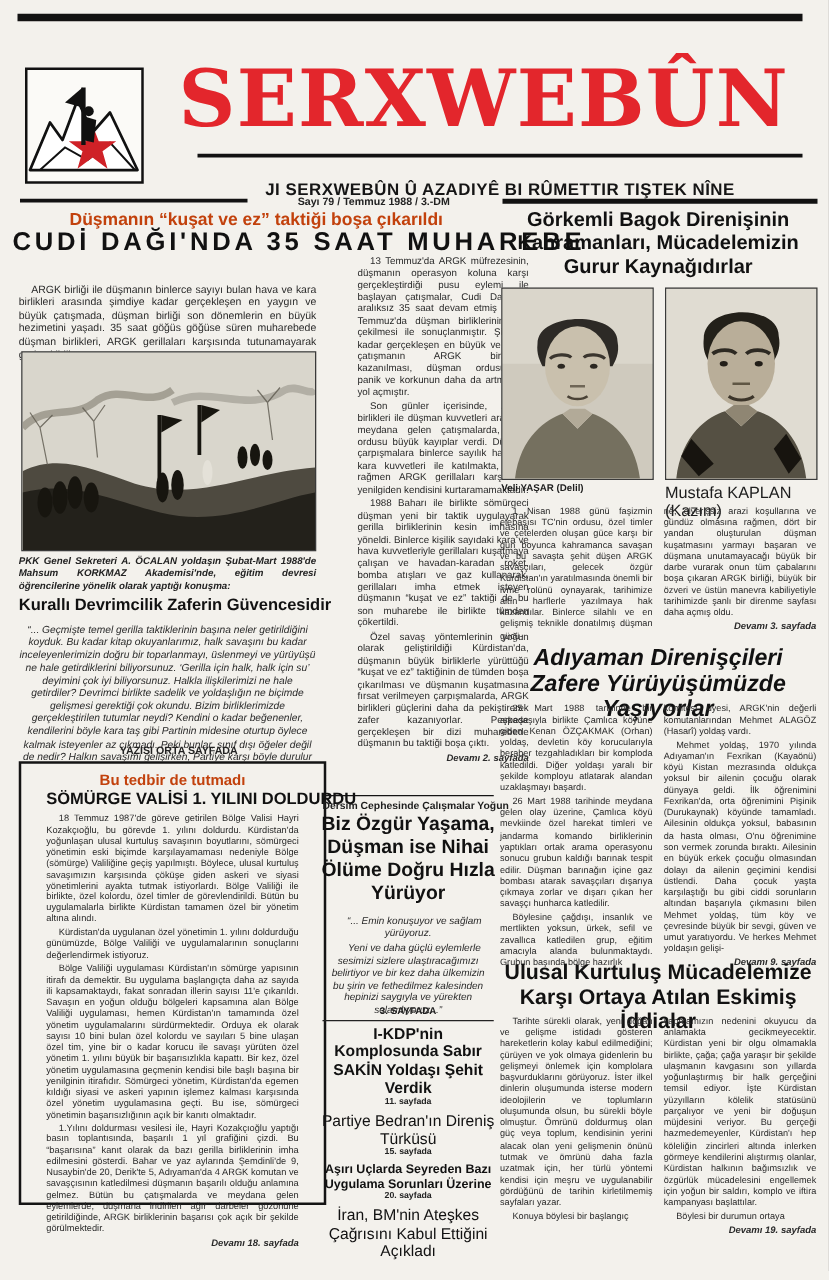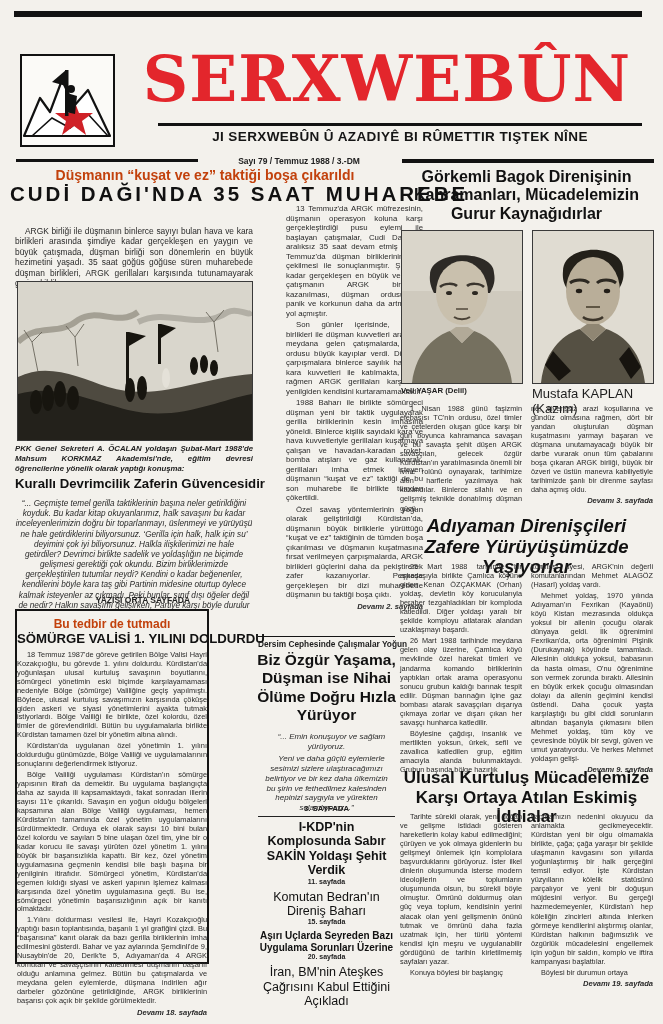--- a/index.html
+++ b/index.html
@@ -46,21 +46,21 @@
       <rect x="43" y="14" width="3.5" height="46" fill="#111"></rect>
       <path d="M44,14 L30,26 L44,30 Z" fill="#111"></path>
       <circle cx="49" cy="33" r="4" fill="#111"></circle>
       <path d="M45,37 L55,40 L53,58 L44,56 Z" fill="#111"></path>
     </svg>
   </div>
 
   <div class="abs masthead-title" style="left:122px;top:48px;width:530px;">SERXWEBÛN</div>
 
   <div class="abs rule" style="left:158px;top:123px;width:484px;height:3px;"></div>
-  <div class="abs tagline" style="left:158px;top:129px;width:484px;">JI SERXWEBÛN Û AZADIYÊ BI RÛMETTIR TIŞTEK NÎNE</div>
+  <div class="abs tagline" style="left:158px;top:144px;width:484px;">JI SERXWEBÛN Û AZADIYÊ BI RÛMETTIR TIŞTEK NÎNE</div>
 
   <div class="abs rule" style="left:16px;top:159px;width:182px;height:3px;"></div>
   <div class="abs issue-line" style="left:204px;top:156px;width:190px;text-align:center;">Sayı 79 / Temmuz 1988 / 3.-DM</div>
   <div class="abs rule" style="left:402px;top:159px;width:252px;height:4px;"></div>
 
   <div class="abs kicker" style="left:15px;top:167px;width:380px;font-size:14px;">Düşmanın “kuşat ve ez” taktiği boşa çıkarıldı</div>
   <div class="abs headline" style="left:10px;top:183px;width:390px;font-size:20.5px;letter-spacing:3px;white-space:nowrap;">CUDİ DAĞI'NDA 35 SAAT MUHAREBE</div>
 
   <div class="abs body-text" style="left:15px;top:226px;width:238px;font-size:8.4px;">
     <p>ARGK birliği ile düşmanın binlerce sayıyı bulan hava ve kara birlikleri arasında şimdiye kadar gerçekleşen en yaygın ve büyük çatışmada, düşman birliği son dönemlerin en büyük hezimetini yaşadı. 35 saat göğüs göğüse süren muharebede düşman birlikleri, ARGK gerillaları karşısında tutunamayarak geri çekildiler.</p>
@@ -100,21 +100,21 @@
   <div class="abs caption-bold" style="left:15px;top:444px;width:238px;">PKK Genel Sekreteri A. ÖCALAN yoldaşın Şubat-Mart 1988'de Mahsum KORKMAZ Akademisi'nde, eğitim devresi öğrencilerine yönelik olarak yaptığı konuşma:</div>
 
   <div class="abs headline" style="left:15px;top:477px;width:238px;font-size:13.2px;white-space:nowrap;text-align:left;">Kurallı Devrimcilik Zaferin Güvencesidir</div>
 
   <div class="abs body-text italic" style="left:15px;top:499px;width:238px;font-size:8.2px;">
     <p class="noind">“... Geçmişte temel gerilla taktiklerinin başına neler getirildiğini koyduk. Bu kadar kitap okuyanlarımız, halk savaşını bu kadar inceleyenlerimizin doğru bir toparlanmayı, üslenmeyi ve yürüyüşü ne hale getirdiklerini biliyorsunuz. ‘Gerilla için halk, halk için su’ deyimini çok iyi biliyorsunuz. Halkla ilişkilerimizi ne hale getirdiler? Devrimci birlikte sadelik ve yoldaşlığın ne biçimde gelişmesi gerektiği çok okundu. Bizim birliklerimizde gerçekleştirilen tutumlar neydi? Kendini o kadar beğenenler, kendilerini böyle kara taş gibi Partinin midesine oturtup öylece kalmak isteyenler az çıkmadı. Peki bunlar, sınıf dışı öğeler değil de nedir? Halkın savaşımı gelişirken, Partiye karşı böyle durulur mu, Parti içinde böyle yaşanır mı?”</p>
   </div>
 
   <div class="abs pageref" style="left:24px;top:595px;width:238px;font-size:8.5px;">YAZISI ORTA SAYFADA</div>
 
-  <div class="abs box" style="left:15px;top:609px;width:194px;height:355px;box-sizing:border-box;padding:6px 0;">
+  <div class="abs box" style="left:15px;top:609px;width:246px;height:355px;box-sizing:border-box;padding:6px 20px;">
     <div class="kicker" style="font-size:12px;">Bu tedbir de tutmadı</div>
     <div class="headline" style="font-size:13.2px;margin:1px 0 4px 0;white-space:nowrap;">SÖMÜRGE VALİSİ 1. YILINI DOLDURDU</div>
     <div class="body-text" style="font-size:7.4px;line-height:1.21;">
       <p>18 Temmuz 1987'de göreve getirilen Bölge Valisi Hayri Kozakçıoğlu, bu görevde 1. yılını doldurdu. Kürdistan'da yoğunlaşan ulusal kurtuluş savaşının boyutlarını, sömürgeci yönetimin eski biçimde karşılayamaması nedeniyle Bölge (sömürge) Valiliğine geçiş yapılmıştı. Böylece, ulusal kurtuluş savaşımızın karşısında çöküşe giden askeri ve siyasi yönetimlerini ayakta tutmak istiyorlardı. Bölge Valiliği ile birlikte, özel kolordu, özel timler de görevlendirildi. Bütün bu uygulamalarla birlikte Kürdistan tamamen özel bir yönetim altına alındı.</p>
       <p>Kürdistan'da uygulanan özel yönetimin 1. yılını doldurduğu günümüzde, Bölge Valiliği ve uygulamalarının sonuçlarını değerlendirmek istiyoruz.</p>
       <p>Bölge Valiliği uygulaması Kürdistan'ın sömürge yapısının itirafı da demektir. Bu uygulama başlangıçta daha az sayıda ili kapsamaktaydı, fakat sonradan illerin sayısı 11'e çıkarıldı. Savaşın en yoğun olduğu bölgeleri kapsamına alan Bölge Valiliği uygulaması, hemen Kürdistan'ın tamamında özel yönetim uygulamalarını sürdürmektedir. Orduya ek olarak sayısı 10 bini bulan özel kolordu ve sayıları 5 bine ulaşan özel tim, yine bir o kadar korucu ile savaşı yürüten özel yönetim 1. yılını büyük bir başarısızlıkla kapattı. Bir kez, özel yönetim uygulamasına geçmenin kendisi bile başlı başına bir yenilginin itirafıdır. Sömürgeci yönetim, Kürdistan'da egemen kıldığı siyasi ve askeri yapının işlemez kalması karşısında özel yönetim uygulamasına geçti. Bu ise, sömürgeci yönetimin başarısızlığının açık bir kanıtı olmaktadır.</p>
       <p>1.Yılını doldurması vesilesi ile, Hayri Kozakçıoğlu yaptığı basın toplantısında, başarılı 1 yıl grafiğini çizdi. Bu “başarısına” kanıt olarak da bazı gerilla birliklerinin imha edilmesini gösterdi. Bahar ve yaz aylarında Şemdinli'de 9, Nusaybin'de 20, Derik'te 5, Adıyaman'da 4 ARGK komutan ve savaşçısının katledilmesi düşmanın başarılı olduğu anlamına gelmez. Bütün bu çatışmalarda ve meydana gelen eylemlerde, düşmana indirilen ağır darbeler gözönüne getirildiğinde, ARGK birliklerinin başarısı çok açık bir şekilde görülmektedir.</p>
     </div>
     <div class="cont">Devamı 18. sayfada</div>
   </div>
@@ -134,21 +134,21 @@
     <p>“... Emin konuşuyor ve sağlam yürüyoruz.</p>
     <p>Yeni ve daha güçlü eylemlerle sesimizi sizlere ulaştıracağımızı belirtiyor ve bir kez daha ülkemizin bu şirin ve fethedilmez kalesinden hepinizi saygıyla ve yürekten selamlıyoruz...”</p>
   </div>
   <div class="abs pageref" style="left:258px;top:804px;width:137px;font-size:7.8px;">3. SAYFADA</div>
 
   <div class="abs" style="left:258px;top:816px;width:137px;border-top:1px solid #222;"></div>
 
   <div class="abs" style="left:256px;top:820px;width:141px;">
     <div class="teaser-title" style="font-size:12.5px;">I-KDP'nin Komplosunda Sabır SAKİN Yoldaşı Şehit Verdik</div>
     <div class="pageref">11. sayfada</div>
-    <div class="teaser-title medium" style="font-size:12.5px;margin-top:5px;">Komutan Bedran'ın Direniş Baharı</div>
+    <div class="teaser-title medium" style="font-size:12.5px;margin-top:5px;">Partiye Bedran'ın Direniş Türküsü</div>
     <div class="pageref">15. sayfada</div>
     <div class="teaser-title" style="font-size:10px;margin-top:5px;">Aşırı Uçlarda Seyreden Bazı Uygulama Sorunları Üzerine</div>
     <div class="pageref">20. sayfada</div>
     <div class="teaser-title medium" style="font-size:12.5px;margin-top:5px;">İran, BM'nin Ateşkes Çağrısını Kabul Ettiğini Açıkladı</div>
 
   </div>
 
   <div class="abs headline" style="left:400px;top:168px;width:253px;font-size:16px;line-height:1.15;">Görkemli Bagok Direnişinin Kahramanları, Mücadelemizin Gurur Kaynağıdırlar</div>
 
   <div class="abs photo-frame" style="left:401px;top:230px;width:120px;height:152px;">

